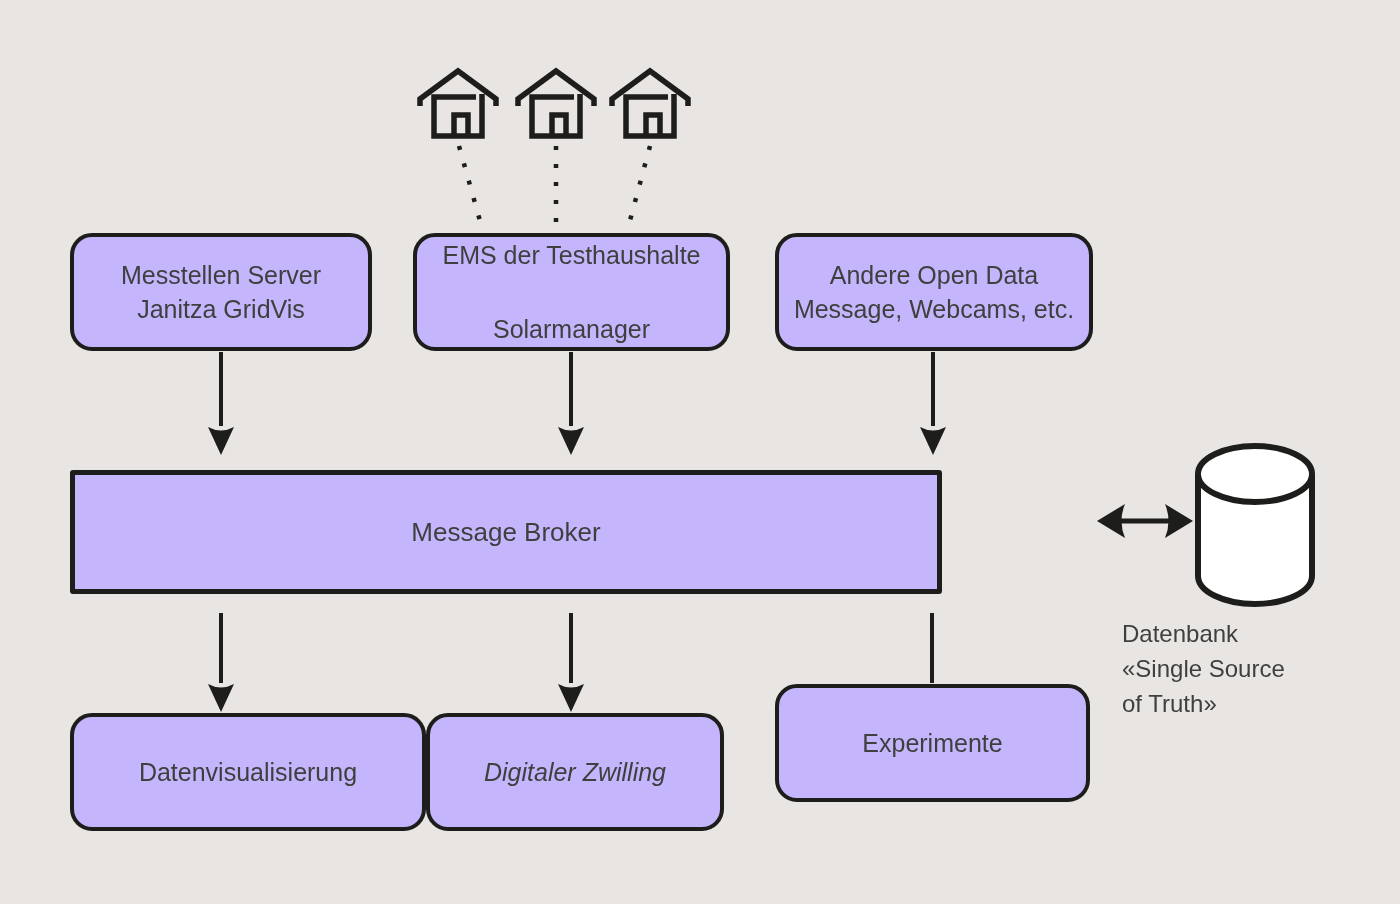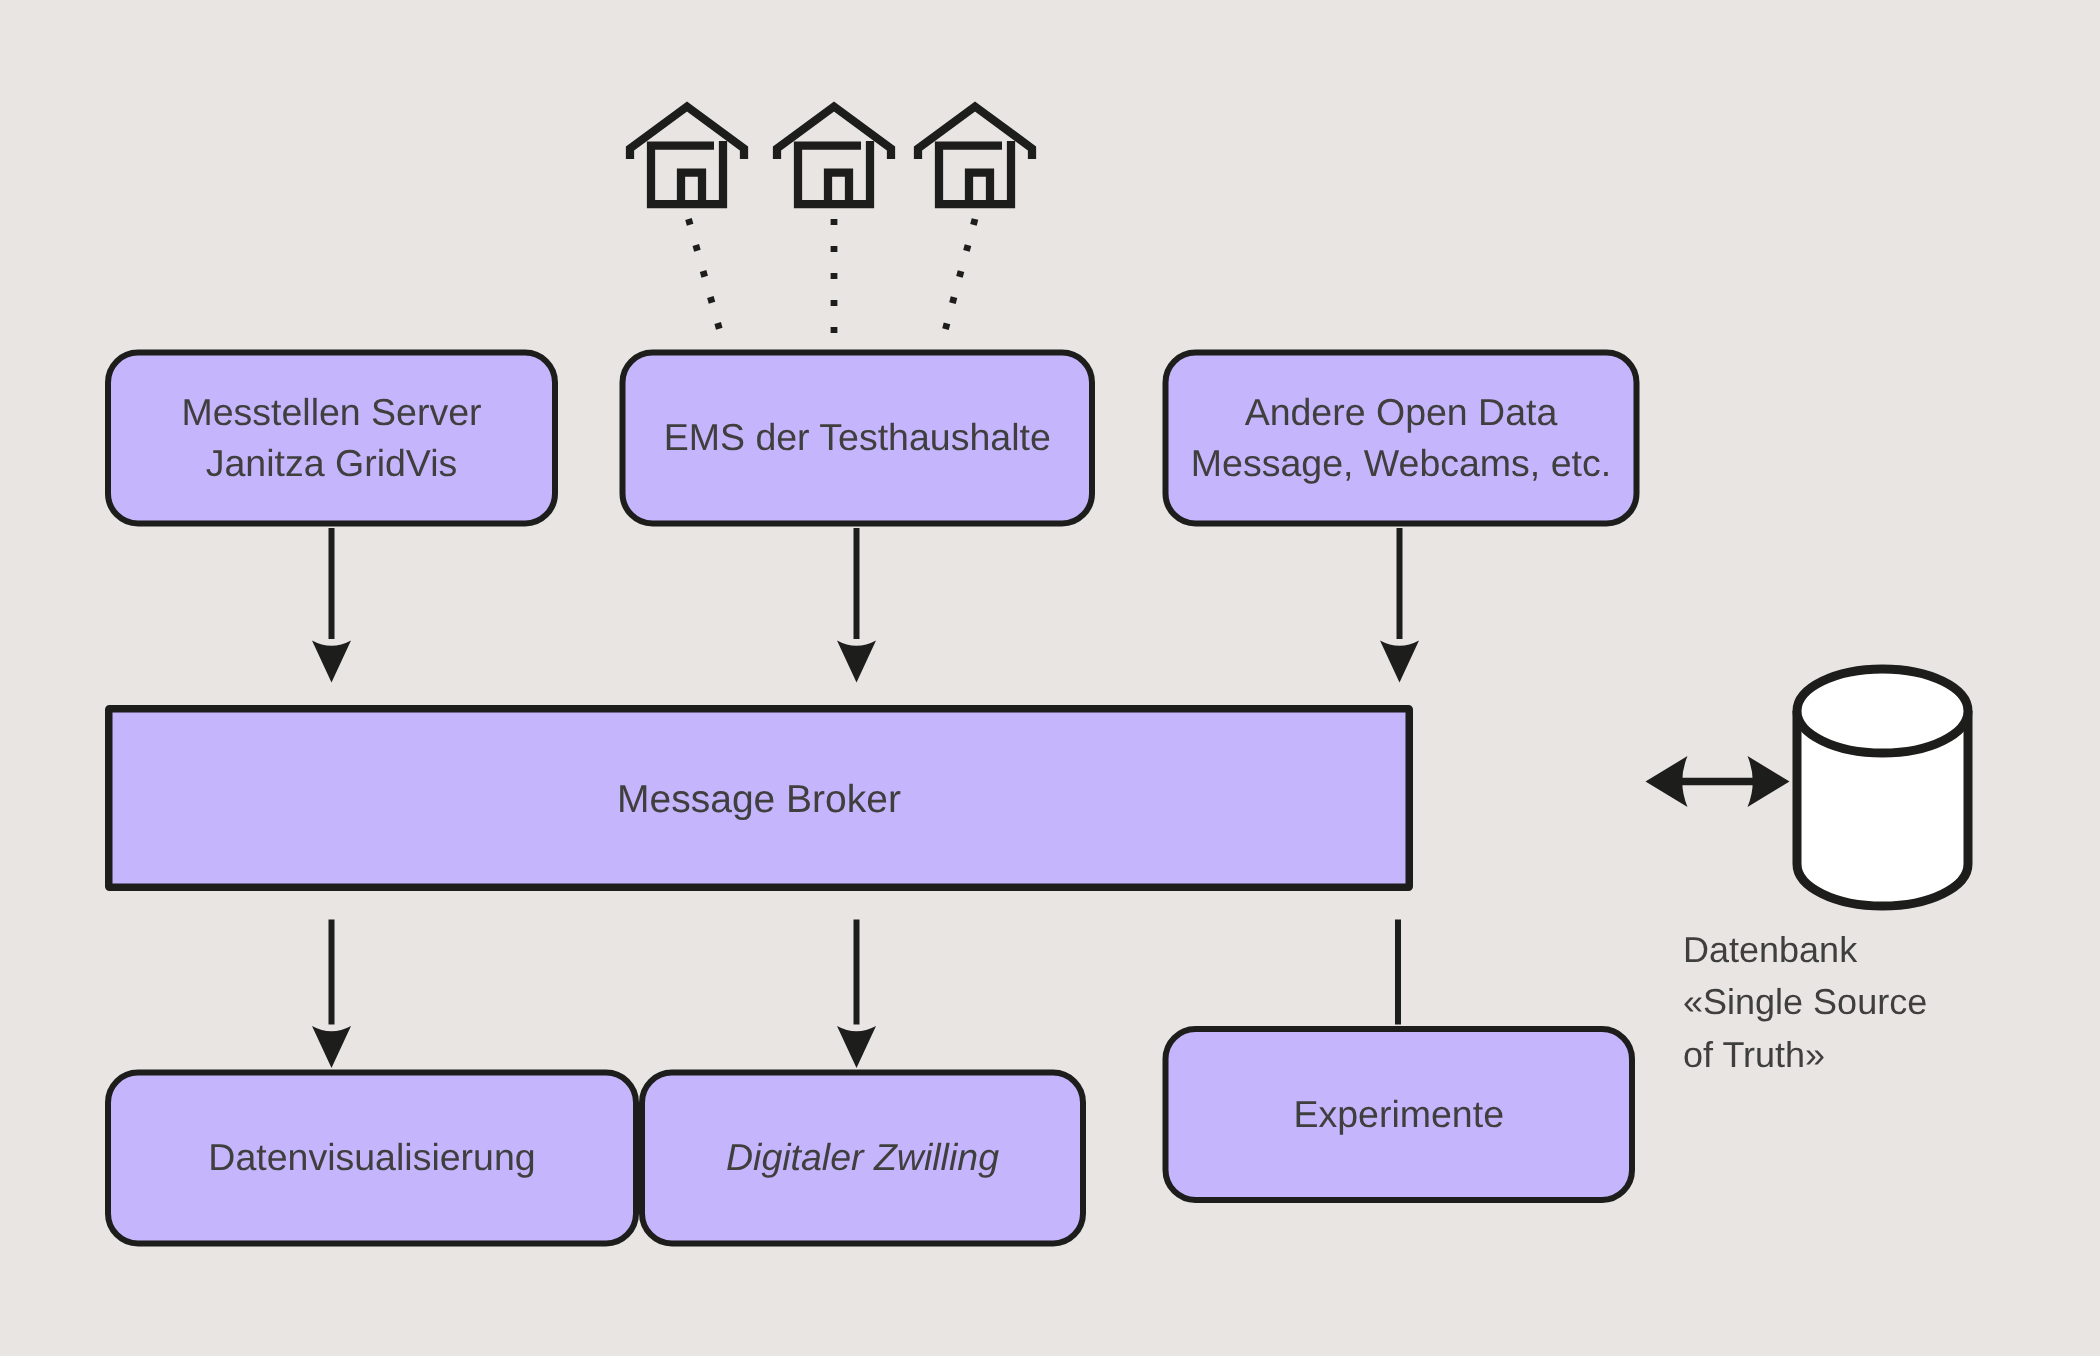--- a/index.html
+++ b/index.html
@@ -100,20 +100,21 @@
       <ellipse cx="1255" cy="474" rx="57" ry="28"></ellipse>
     </g>
   </svg>
 
   <div class="node src1">
     <span>Messtellen Server</span>
     <span>Janitza GridVis</span>
   </div>
   <div class="node src2">
     <span>EMS der Testhaushalte</span>
+    <span>Solarmanager</span>
   </div>
   <div class="node src3">
     <span>Andere Open Data</span>
     <span>Message, Webcams, etc.</span>
   </div>
 
   <div class="node broker">
     <span>Message Broker</span>
   </div>
 

